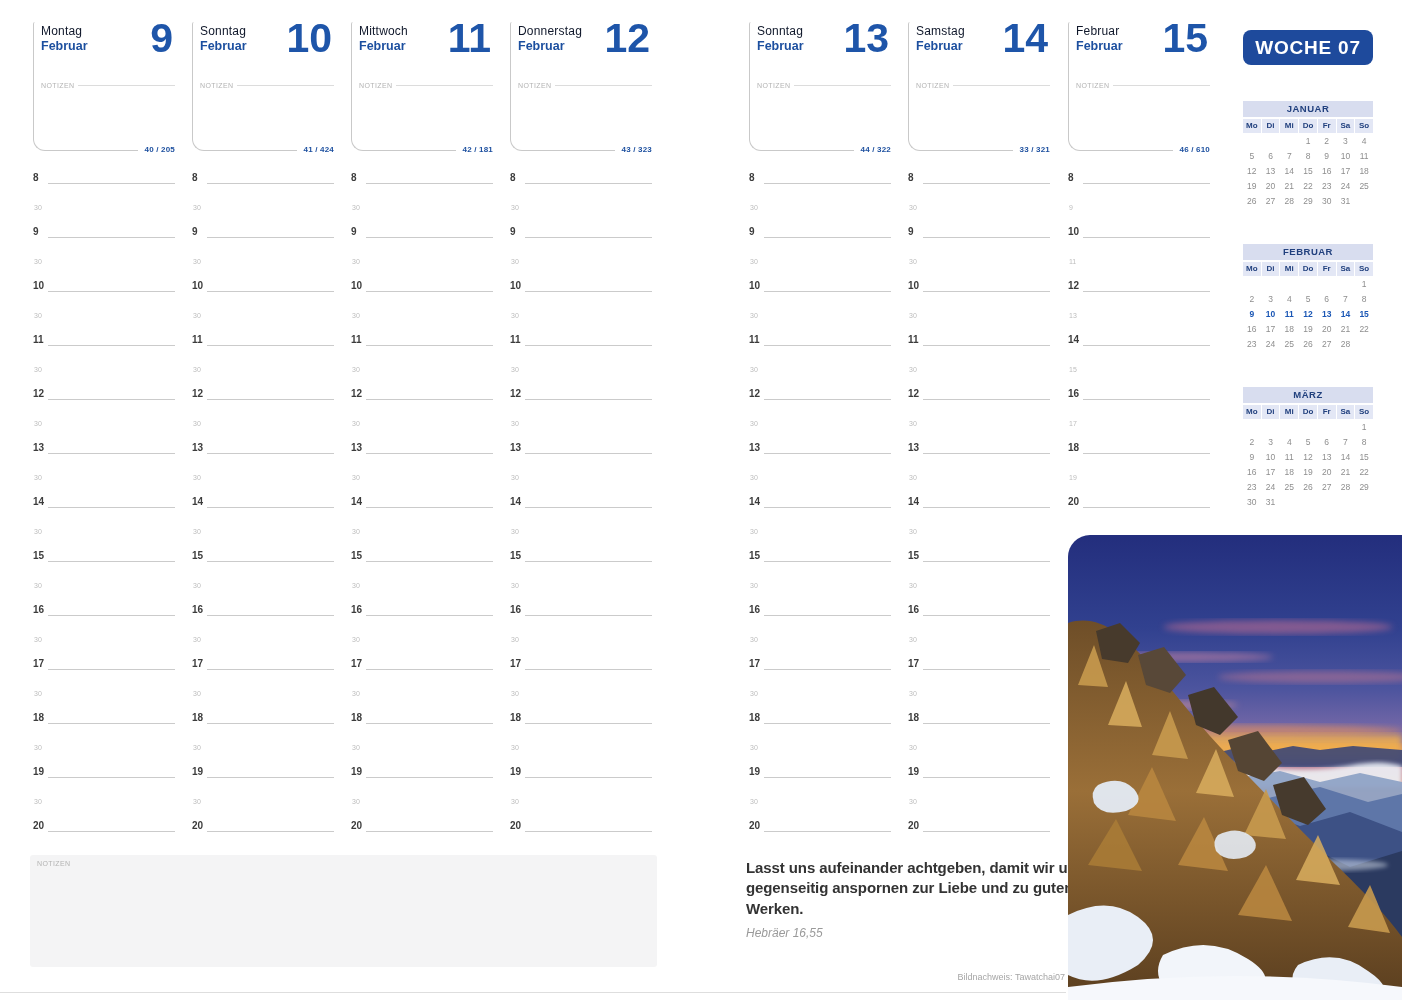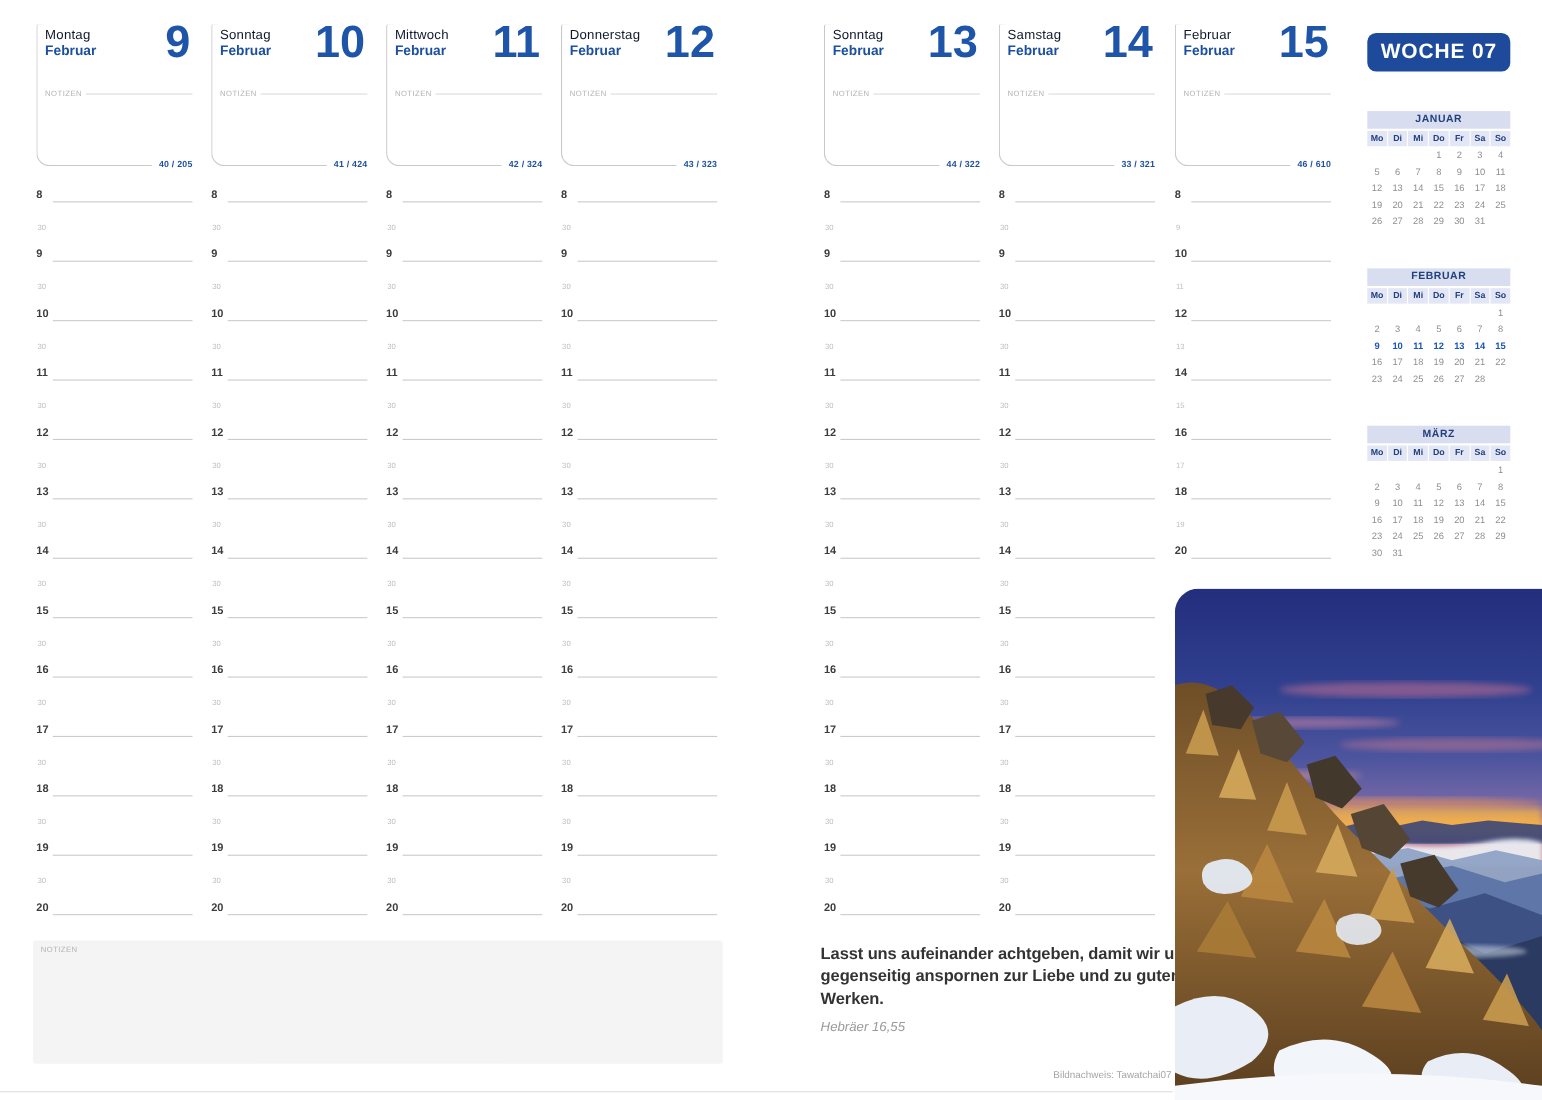--- a/index.html
+++ b/index.html
@@ -173,21 +173,21 @@
     </div>
     <div class="day-col" style="left: 351px;">
       <div class="day-header">
         <div class="day-name">Mittwoch</div>
         <div class="day-month">Februar</div>
         <div class="day-date">11</div>
         <div class="notes-row">
           <span class="notes-label">NOTIZEN</span>
           <span class="notes-line"></span>
         </div>
-        <div class="doy">42 / 324</div>
+        <div class="doy">42 / 181</div>
       </div>
       <div class="grid" style="height: 658px;">
         <span class="hnum" style="top:-11px">8</span>
         <span class="hline" style="top:0px"></span>
         <span class="half" style="top:21px">30</span>
         <span class="hnum" style="top:43px">9</span>
         <span class="hline" style="top:54px"></span>
         <span class="half" style="top:75px">30</span>
         <span class="hnum" style="top:97px">10</span>
         <span class="hline" style="top:108px"></span>

